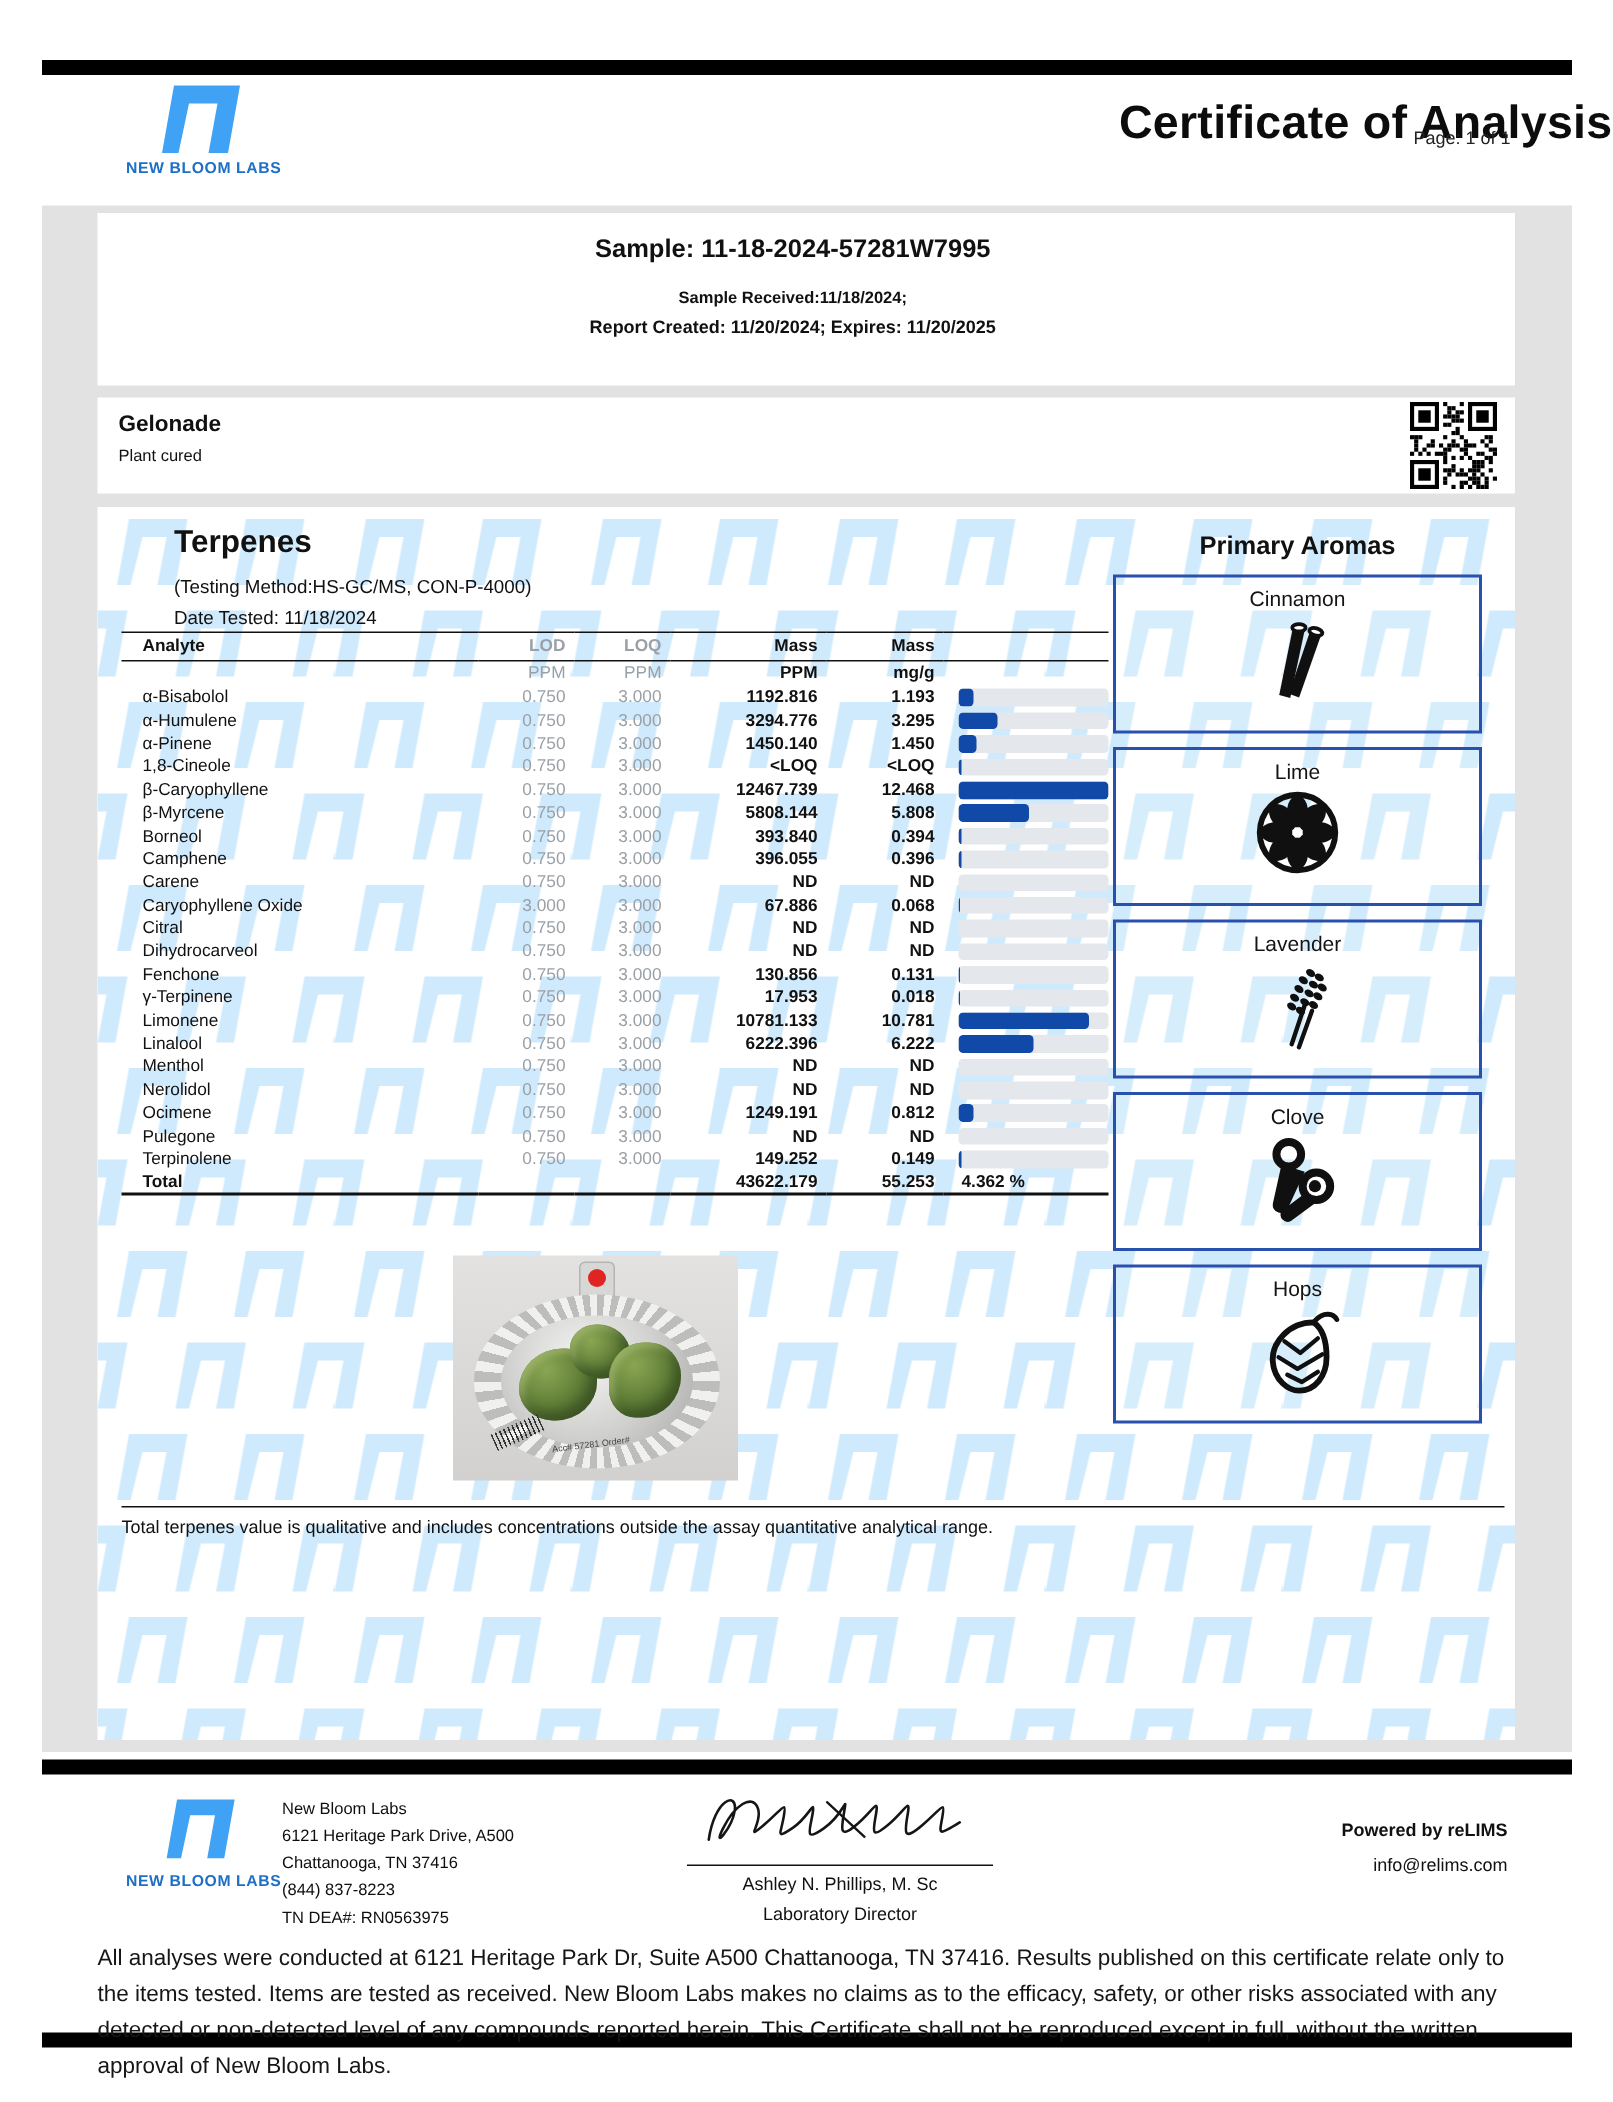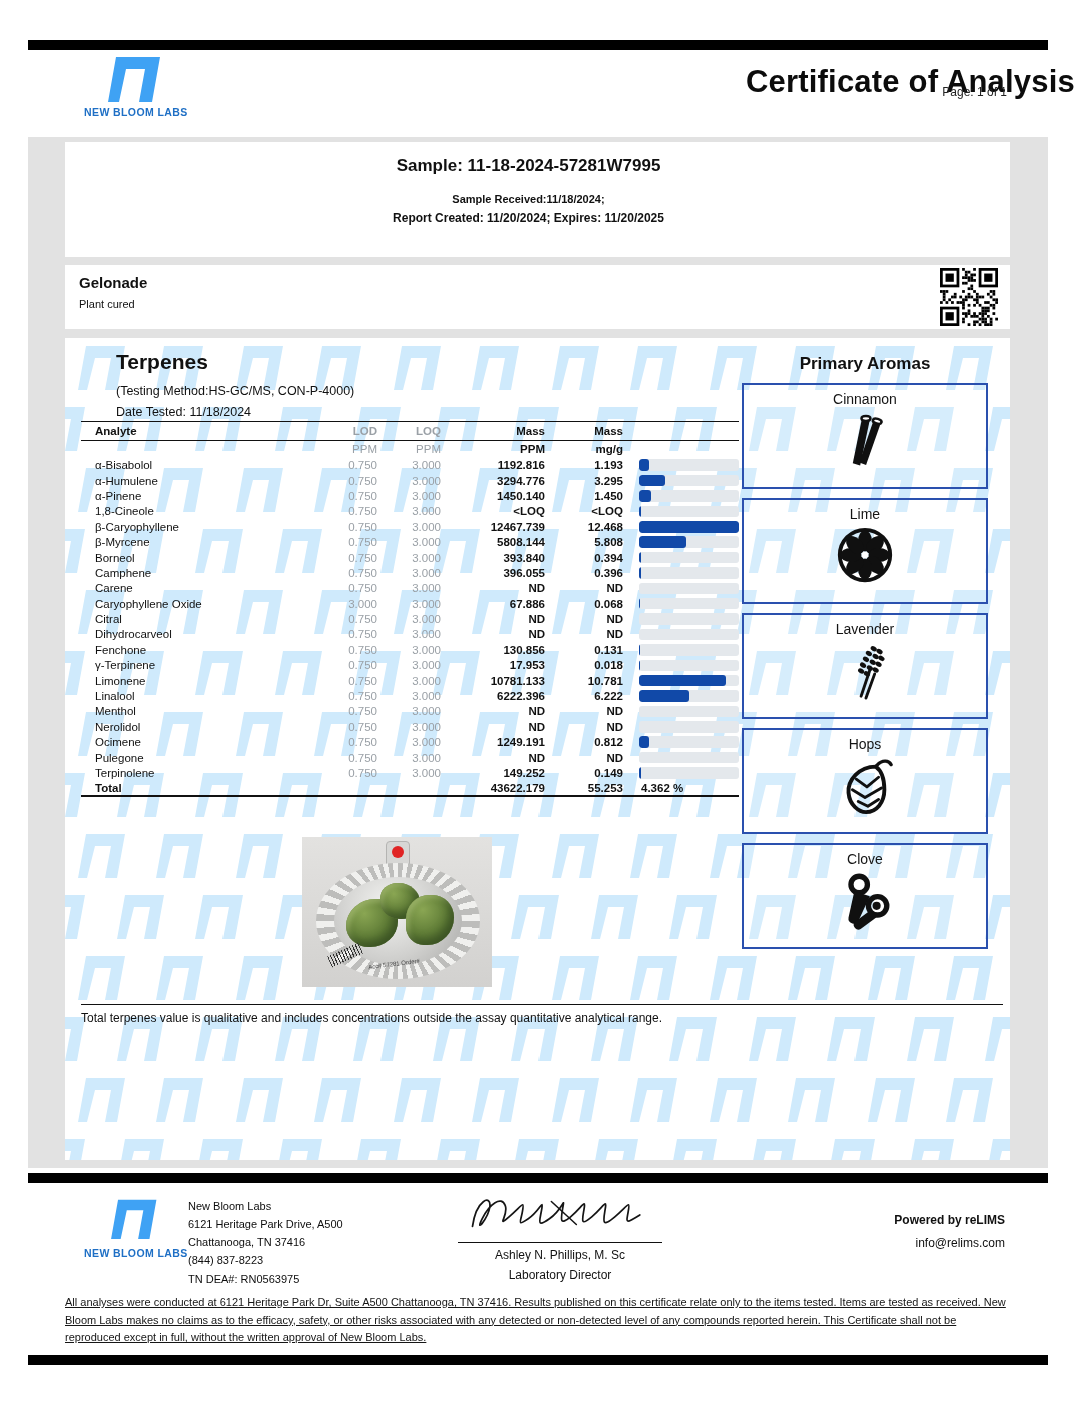--- a/index.html
+++ b/index.html
@@ -92,21 +92,21 @@
   .f-logo { position:absolute; left:84px; top:1198px; width:96px; text-align:center; }
   .f-address { position:absolute; left:188px; top:1197px; font-size:11px; line-height:1.65; color:#0e0e0e; }
   .f-sign { position:absolute; left:440px; top:1188px; width:240px; text-align:center; }
   .sig-line { width:204px; margin:0 auto; border-top:1.6px solid #111; }
   .sig-name { margin-top:5px; font-size:12px; }
   .sig-role { margin-top:6px; font-size:12px; }
   .f-powered { position:absolute; right:70px; top:1213px; text-align:right; font-size:12px; }
   .f-powered .p1 { font-weight:600; }
   .f-powered .p2 { margin-top:9px; }
 
-  .disclaimer { position:absolute; left:65px; top:1294px; width:945px; font-size:11px; line-height:1.6; color:#161616;text-decoration:underline; }
+  .disclaimer { position:absolute; left:65px; top:1294px; width:945px; font-size:15px; line-height:1.6; color:#161616; }
 </style>
 </head>
 <body>
 
 <div class="blackbar" id="bar-top"></div>
 <div class="blackbar" id="bar-footer"></div>
 <div class="blackbar" id="bar-bottom"></div>
 
 <div class="header-logo">
   <svg width="64" height="47" viewBox="0 0 64 47">
@@ -617,37 +617,37 @@
                     <ellipse cx="46" cy="26" rx="3.4" ry="2.4" transform="rotate(32 46 26)"></ellipse>
                     <ellipse cx="30" cy="27" rx="3.4" ry="2.4" transform="rotate(32 30 27)"></ellipse>
                     <ellipse cx="37" cy="30" rx="3.4" ry="2.4" transform="rotate(32 37 30)"></ellipse>
                     <ellipse cx="43" cy="32" rx="3.4" ry="2.4" transform="rotate(32 43 32)"></ellipse>
                     <ellipse cx="28" cy="33" rx="3.4" ry="2.4" transform="rotate(32 28 33)"></ellipse>
                     <ellipse cx="34" cy="36" rx="3.4" ry="2.4" transform="rotate(32 34 36)"></ellipse>
                   </g>
                 </svg></div>
             </div>
             <div class="aroma-box">
-              <div class="aroma-label">Hops</div>
-              <div class="aroma-icon"><svg viewBox="0 0 64 64" fill="none" stroke="#101010" stroke-linecap="round" stroke-linejoin="round">
-                  <path stroke-width="3.4" d="M44 12 C50 5 57 7 59 11"></path>
-                  <path stroke-width="4" d="M43 13 C26 13 14 27 15 40 C16 53 26 60 33 60 C44 60 52 50 52 37 C52 25 49 17 43 13 Z"></path>
-                  <path stroke-width="3" d="M23 26 L34 34 L46 24 M19 37 L32 45 L49 35 M25 49 L35 54 L46 47"></path>
-                </svg></div>
-            </div>
-            <div class="aroma-box">
               <div class="aroma-label">Clove</div>
               <div class="aroma-icon"><svg viewBox="0 0 64 64">
                   <g fill="#101010">
                     <circle cx="26" cy="16" r="8.5" fill="none" stroke="#101010" stroke-width="5.5"></circle>
                     <path d="M21 23 L15 50 a5.5 5.5 0 0 0 10.5 3 L37 28 Z"></path>
                     <circle cx="45" cy="38" r="9.5" fill="none" stroke="#101010" stroke-width="5.5"></circle>
                     <path d="M37 43 L21 55 a5 5 0 0 0 6.5 7 L45 49 Z"></path>
                     <circle cx="44" cy="38" r="4.2"></circle>
                   </g>
+                </svg></div>
+            </div>
+            <div class="aroma-box">
+              <div class="aroma-label">Hops</div>
+              <div class="aroma-icon"><svg viewBox="0 0 64 64" fill="none" stroke="#101010" stroke-linecap="round" stroke-linejoin="round">
+                  <path stroke-width="3.4" d="M44 12 C50 5 57 7 59 11"></path>
+                  <path stroke-width="4" d="M43 13 C26 13 14 27 15 40 C16 53 26 60 33 60 C44 60 52 50 52 37 C52 25 49 17 43 13 Z"></path>
+                  <path stroke-width="3" d="M23 26 L34 34 L46 24 M19 37 L32 45 L49 35 M25 49 L35 54 L46 47"></path>
                 </svg></div>
             </div>
           </div>
       </div>
 
       <div class="photo">
         <div class="dish-tab">
             <div class="dish-dot"></div>
           </div>
         <div class="dish-rim"></div>

